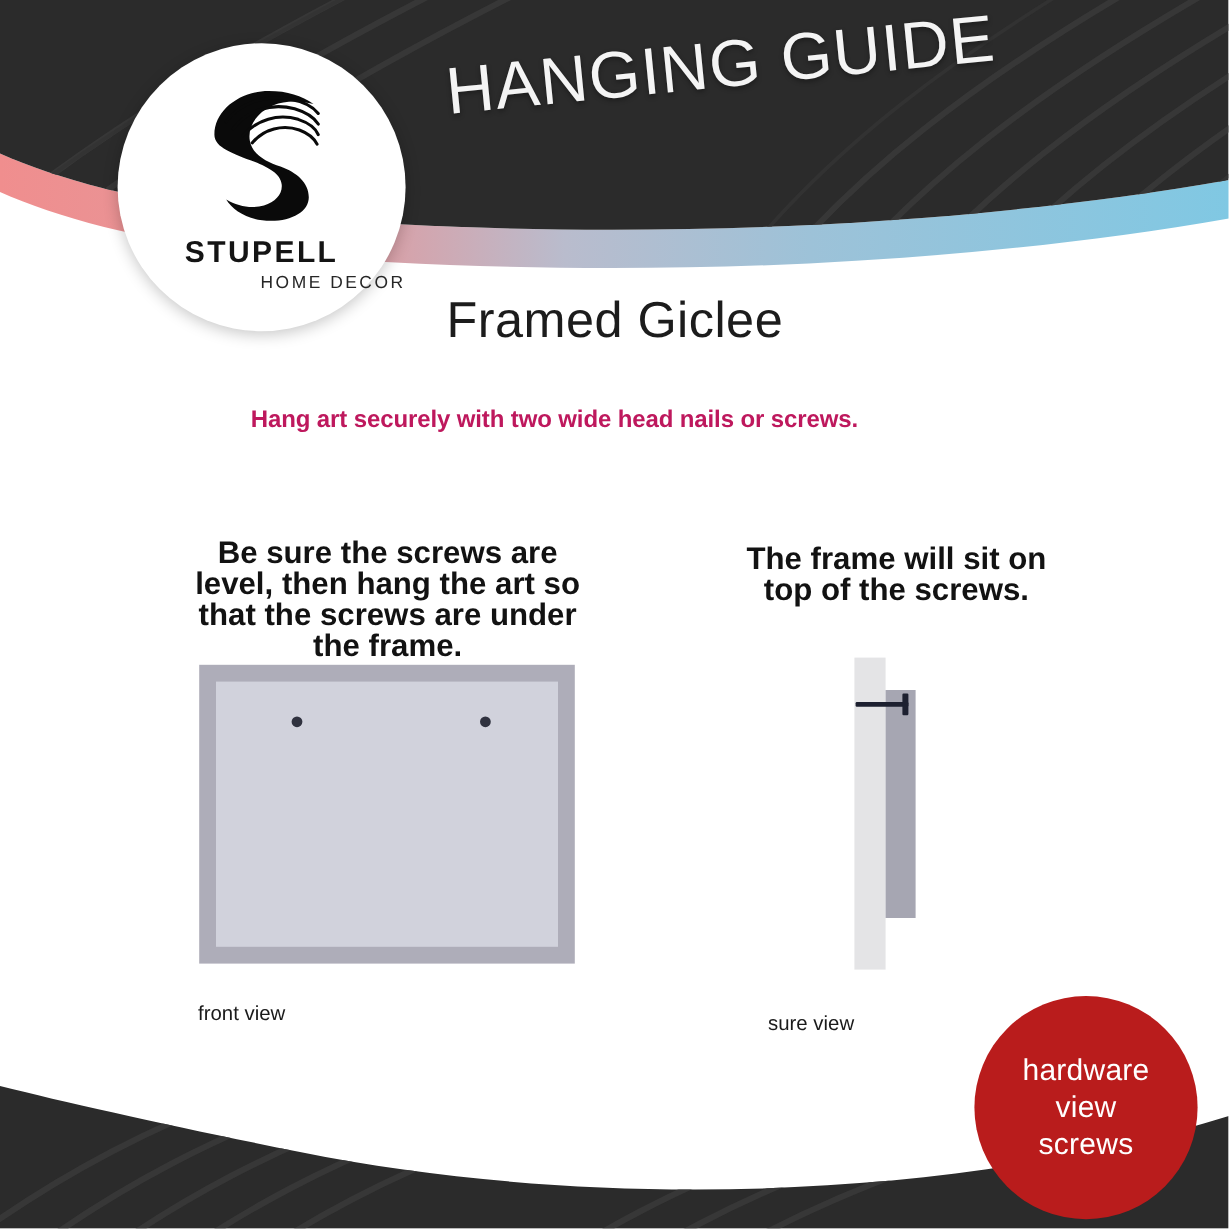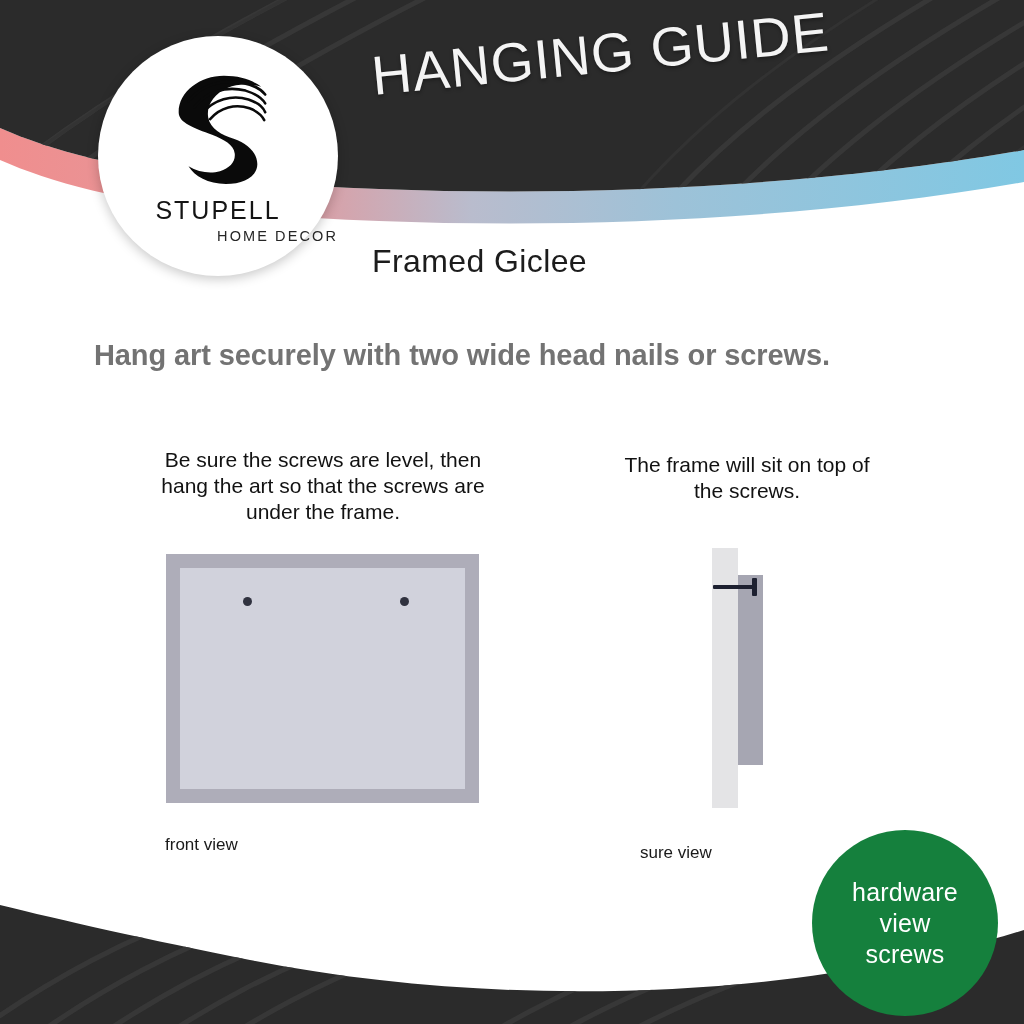--- a/index.html
+++ b/index.html
@@ -49,21 +49,21 @@
   }
   #logo-wordmark {
     position: absolute;
     left: 0;
     right: 0;
     top: 160px;
     text-align: center;
     font-size: 25px;
     letter-spacing: 2.0px;
     color: #141414;
-    font-weight: 400;
+    font-weight: 700;
   }
   #logo-subwordmark {
     position: absolute;
     left: 0;
     right: 0;
     top: 192px;
     text-align: right;
     font-size: 14.5px;
     letter-spacing: 2.1px;
     color: #262626;
@@ -86,43 +86,43 @@
     text-shadow: 0 2px 4px rgba(0,0,0,0.35);
     z-index: 5;
     white-space: nowrap;
   }
 
   
   #product-subtitle {
     position: absolute;
     left: 372px;
     top: 243px;
-    font-size: 32px;
+    font-size: 42px;
     font-weight: 300;
     letter-spacing: 0.4px;
     color: #1c1c1c;
     z-index: 4;
   }
   #main-instruction {
     position: absolute;
     left: 0;
     top: 339px;
     width: 924px;
     text-align: center;
-    font-size: 29px;
+    font-size: 20px;
     font-weight: 700;
     letter-spacing: -0.1px;
-    color: #737373;
+    color: #be185d;
     z-index: 4;
   }
 
   .caption-block {
     position: absolute;
-    font-size: 21px;
-    font-weight: 400;
+    font-size: 26px;
+    font-weight: 700;
     line-height: 26px;
     color: #121212;
     text-align: center;
     z-index: 4;
   }
   #caption-front {
     left: 155px;
     top: 447px;
     width: 336px;
   }
@@ -224,21 +224,21 @@
   }
 
   
   #hardware-badge {
     position: absolute;
     left: 812px;
     top: 830px;
     width: 186px;
     height: 186px;
     border-radius: 50%;
-    background: #15803d;
+    background: #b91c1c;
     z-index: 8;
     display: flex;
     flex-direction: column;
     align-items: center;
     justify-content: center;
   }
   #hardware-badge div {
     color: #ffffff;
     font-size: 25px;
     font-weight: 400;

